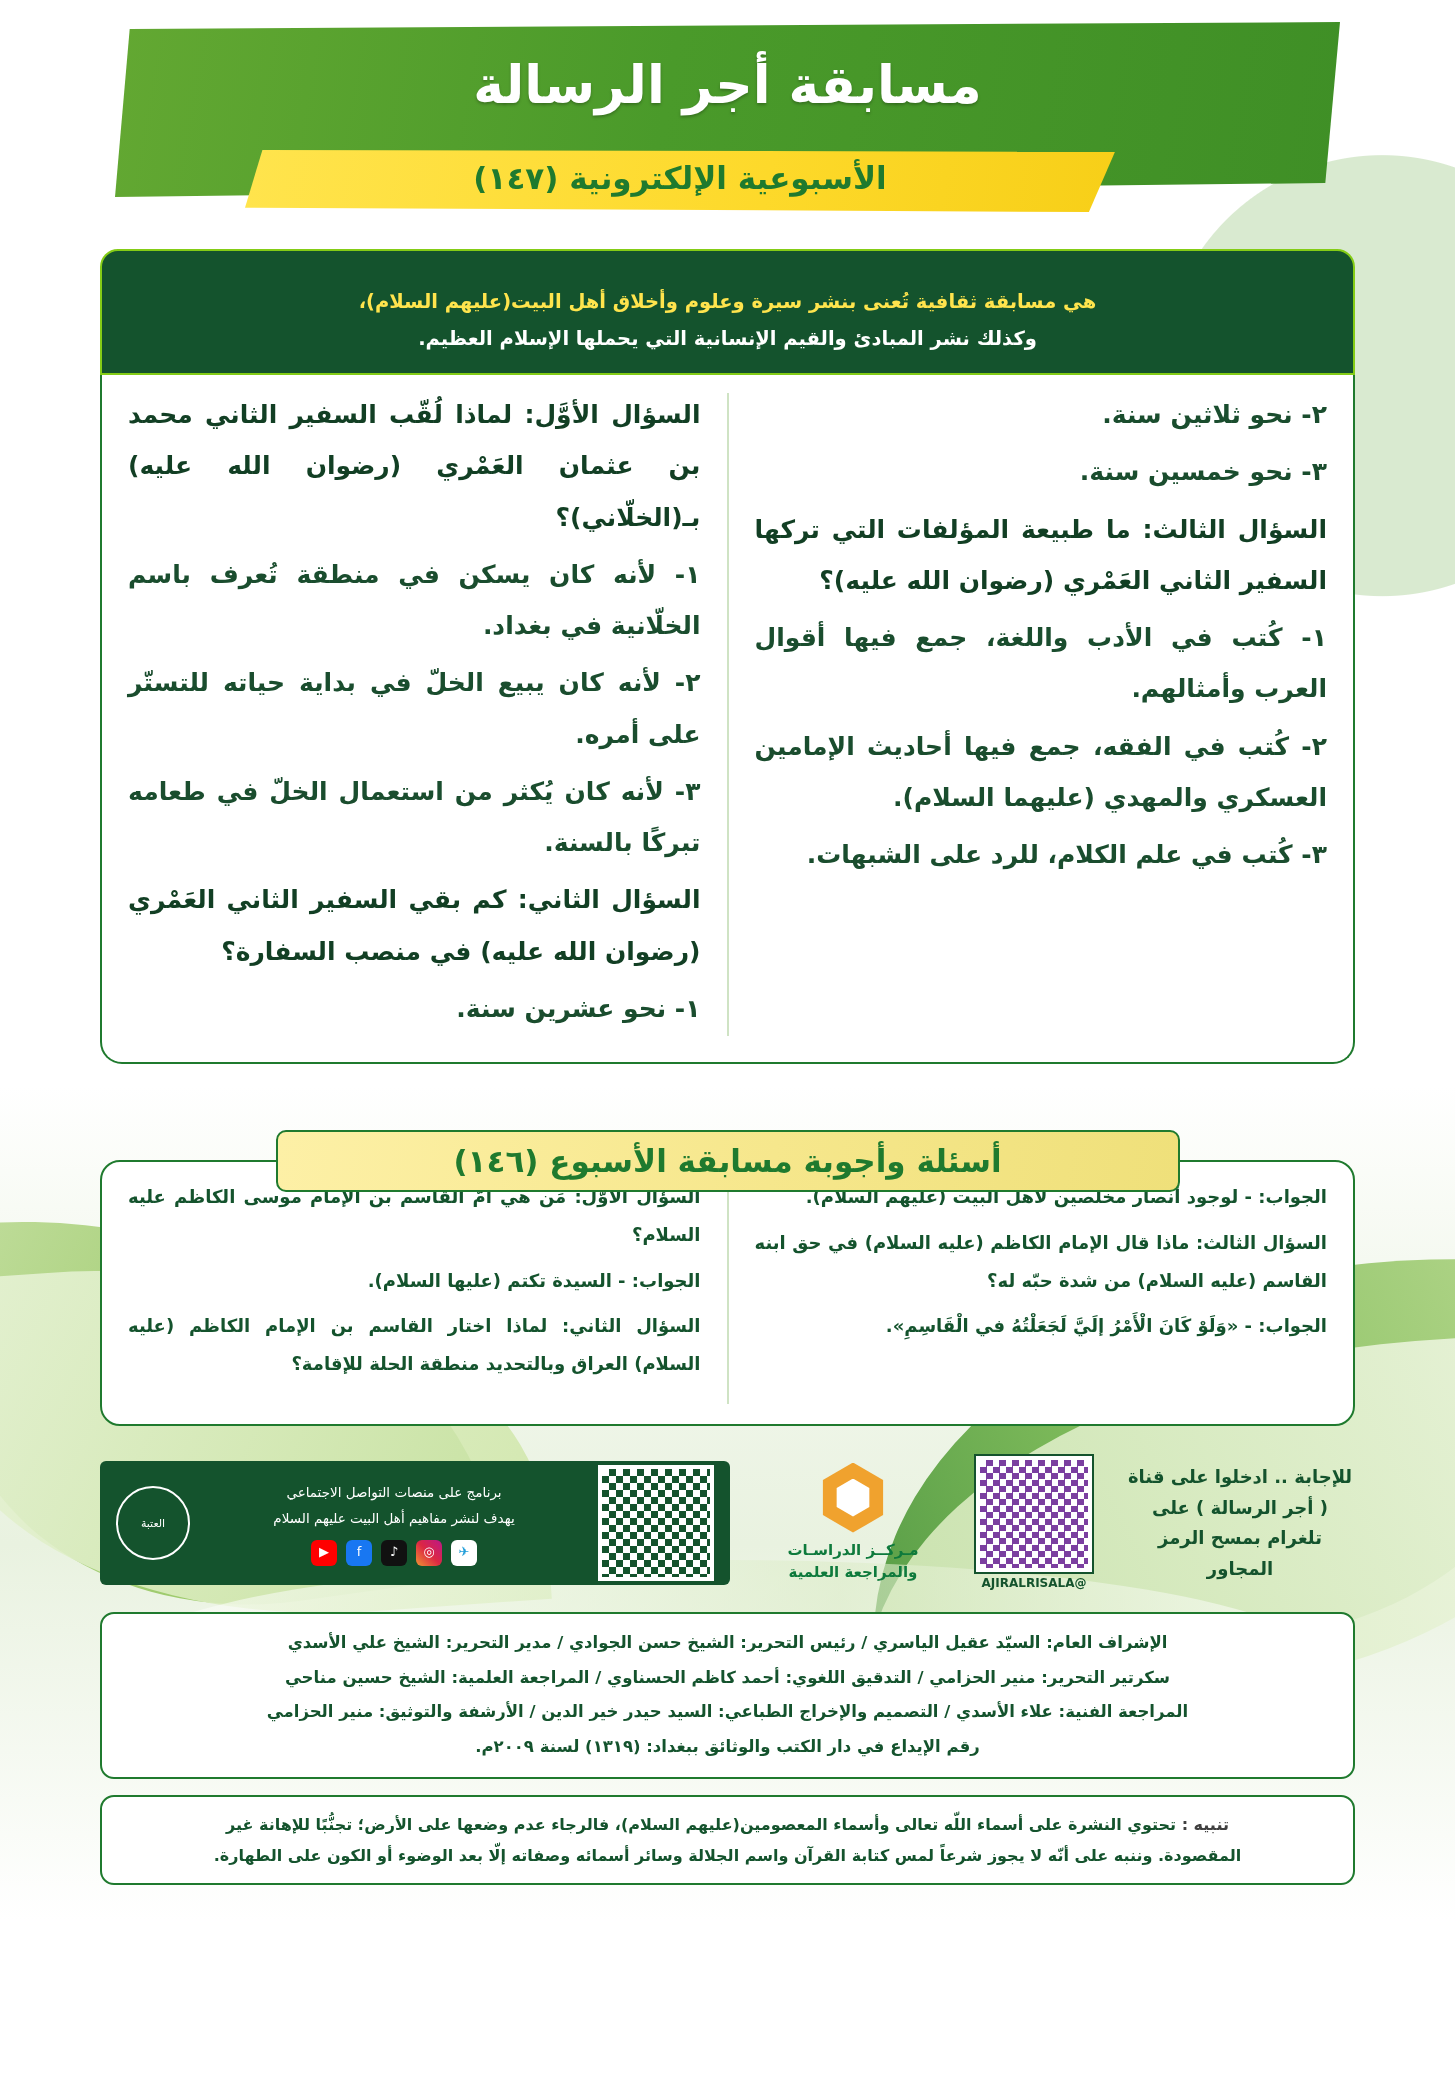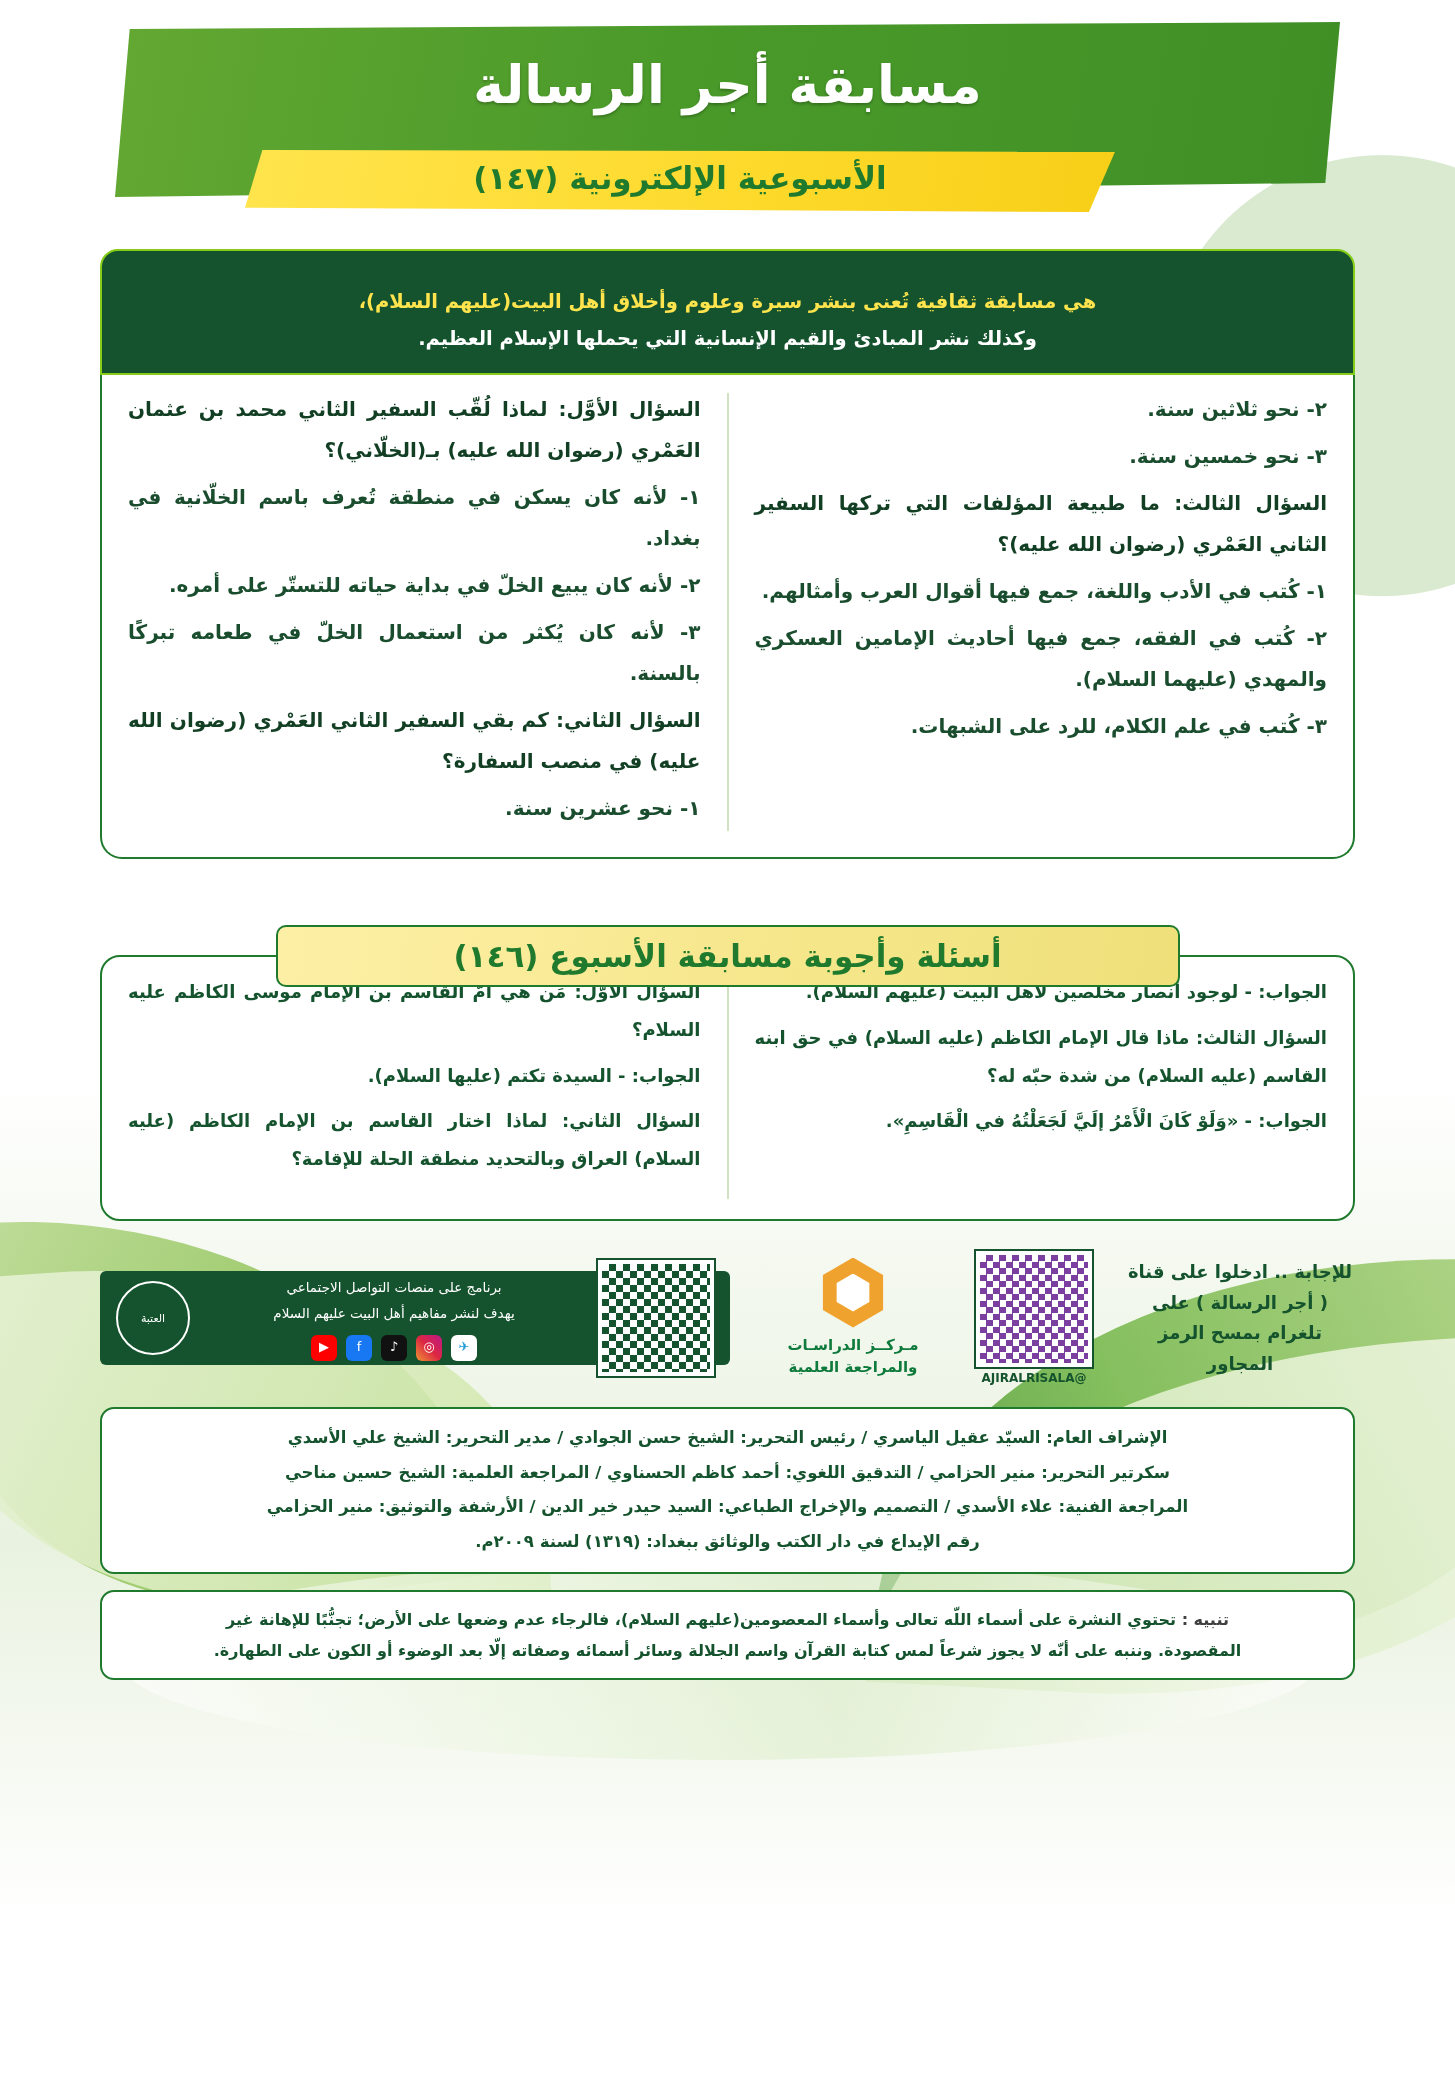--- a/index.html
+++ b/index.html
@@ -78,21 +78,21 @@
   .qa-panel{
     margin:0 100px;
     border:2px solid #1f7a2e;
     border-top:none;
     border-radius:0 0 22px 22px;
     background:#ffffff;
     padding:14px 26px 22px 26px;
     display:flex;gap:26px;
     min-height:430px;
   }
-  .qa-col{flex:1;font-size:20px;line-height:2.05;color:#1a4d2e;}
+  .qa-col{flex:1;font-size:25px;line-height:2.05;color:#1a4d2e;}
   .qa-col p{margin:0 0 6px 0;text-align:justify;font-weight:600;}
   .qa-q{font-weight:bold;color:#123f24;}
   .hr-mid{width:2px;background:#cfe3c4;margin:4px 0;}
 
   
   .ribbon-wrap{position:relative;height:78px;margin-top:18px;}
   .ribbon{
     position:absolute;left:50%;transform:translateX(-50%);
     top:8px;width:900px;height:58px;
     background:linear-gradient(100deg,#fdf0a6 0%,#f6e78c 55%,#efe07a 100%);
@@ -141,21 +141,21 @@
     background:#f0a22e;
     clip-path:polygon(50% 0%, 93% 25%, 93% 75%, 50% 100%, 7% 75%, 7% 25%);
     position:relative;
   }
   .logo-mark:after{
     content:"";position:absolute;inset:16px;background:#ffffff;
     clip-path:polygon(50% 0%, 93% 25%, 93% 75%, 50% 100%, 7% 75%, 7% 25%);
   }
   .logo-text{font-size:15px;font-weight:bold;color:#0e7a3c;margin-top:6px;line-height:1.5;}
   .dark-box{
-    flex:1;background:#14532d;border-radius:6px;height:94px;
+    flex:1;background:#14532d;border-radius:6px;height:124px;
     display:flex;align-items:center;justify-content:space-between;
     padding:0 16px;color:#ffffff;
   }
   .dark-text{font-size:13.5px;line-height:1.9;text-align:center;flex:1;}
   .socials{display:flex;gap:9px;margin-top:8px;justify-content:center;}
   .soc{width:26px;height:26px;border-radius:6px;display:flex;align-items:center;
        justify-content:center;font-size:13px;color:#14532d;background:#ffffff;}
   .soc.tg{background:#ffffff;color:#229ED9;}
   .soc.ig{background:linear-gradient(45deg,#f09433,#dc2743,#bc1888);color:#fff;}
   .soc.tt{background:#111;color:#fff;}

